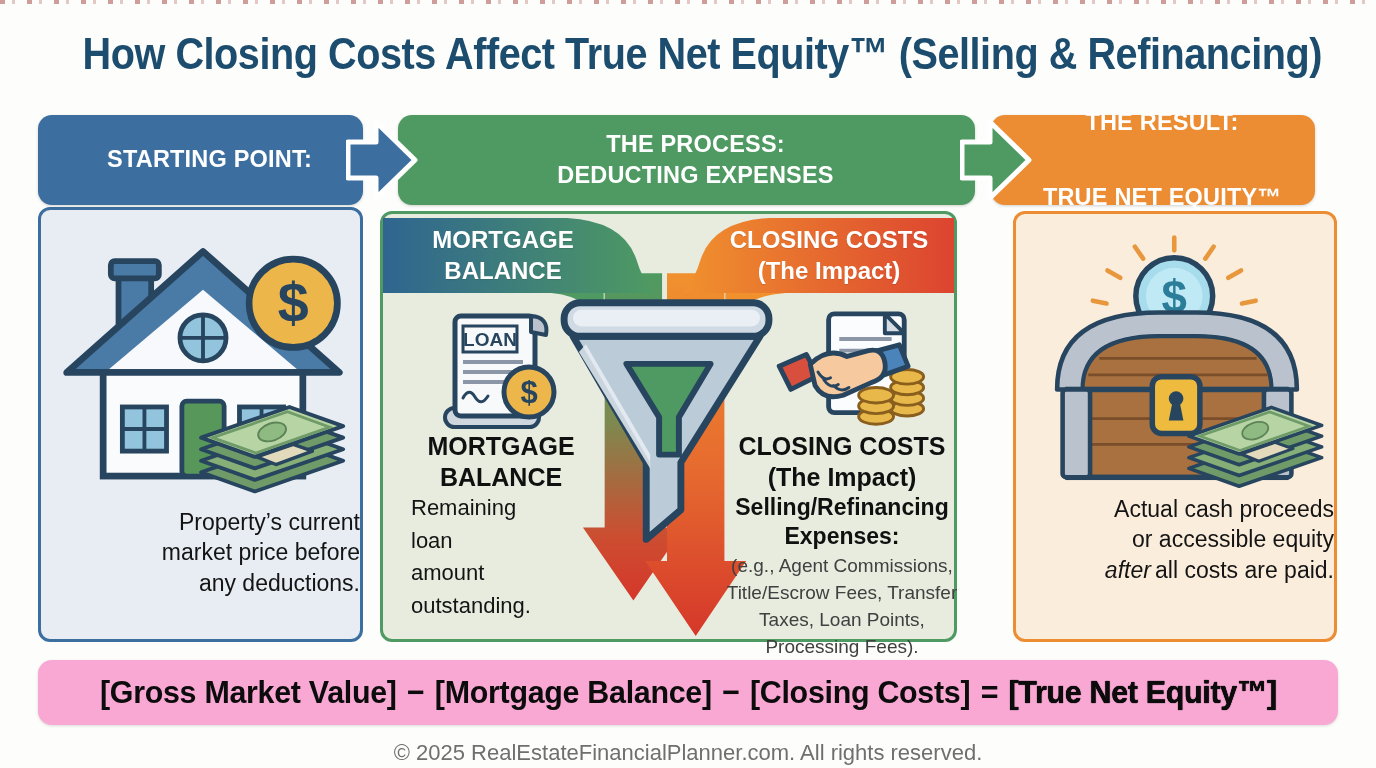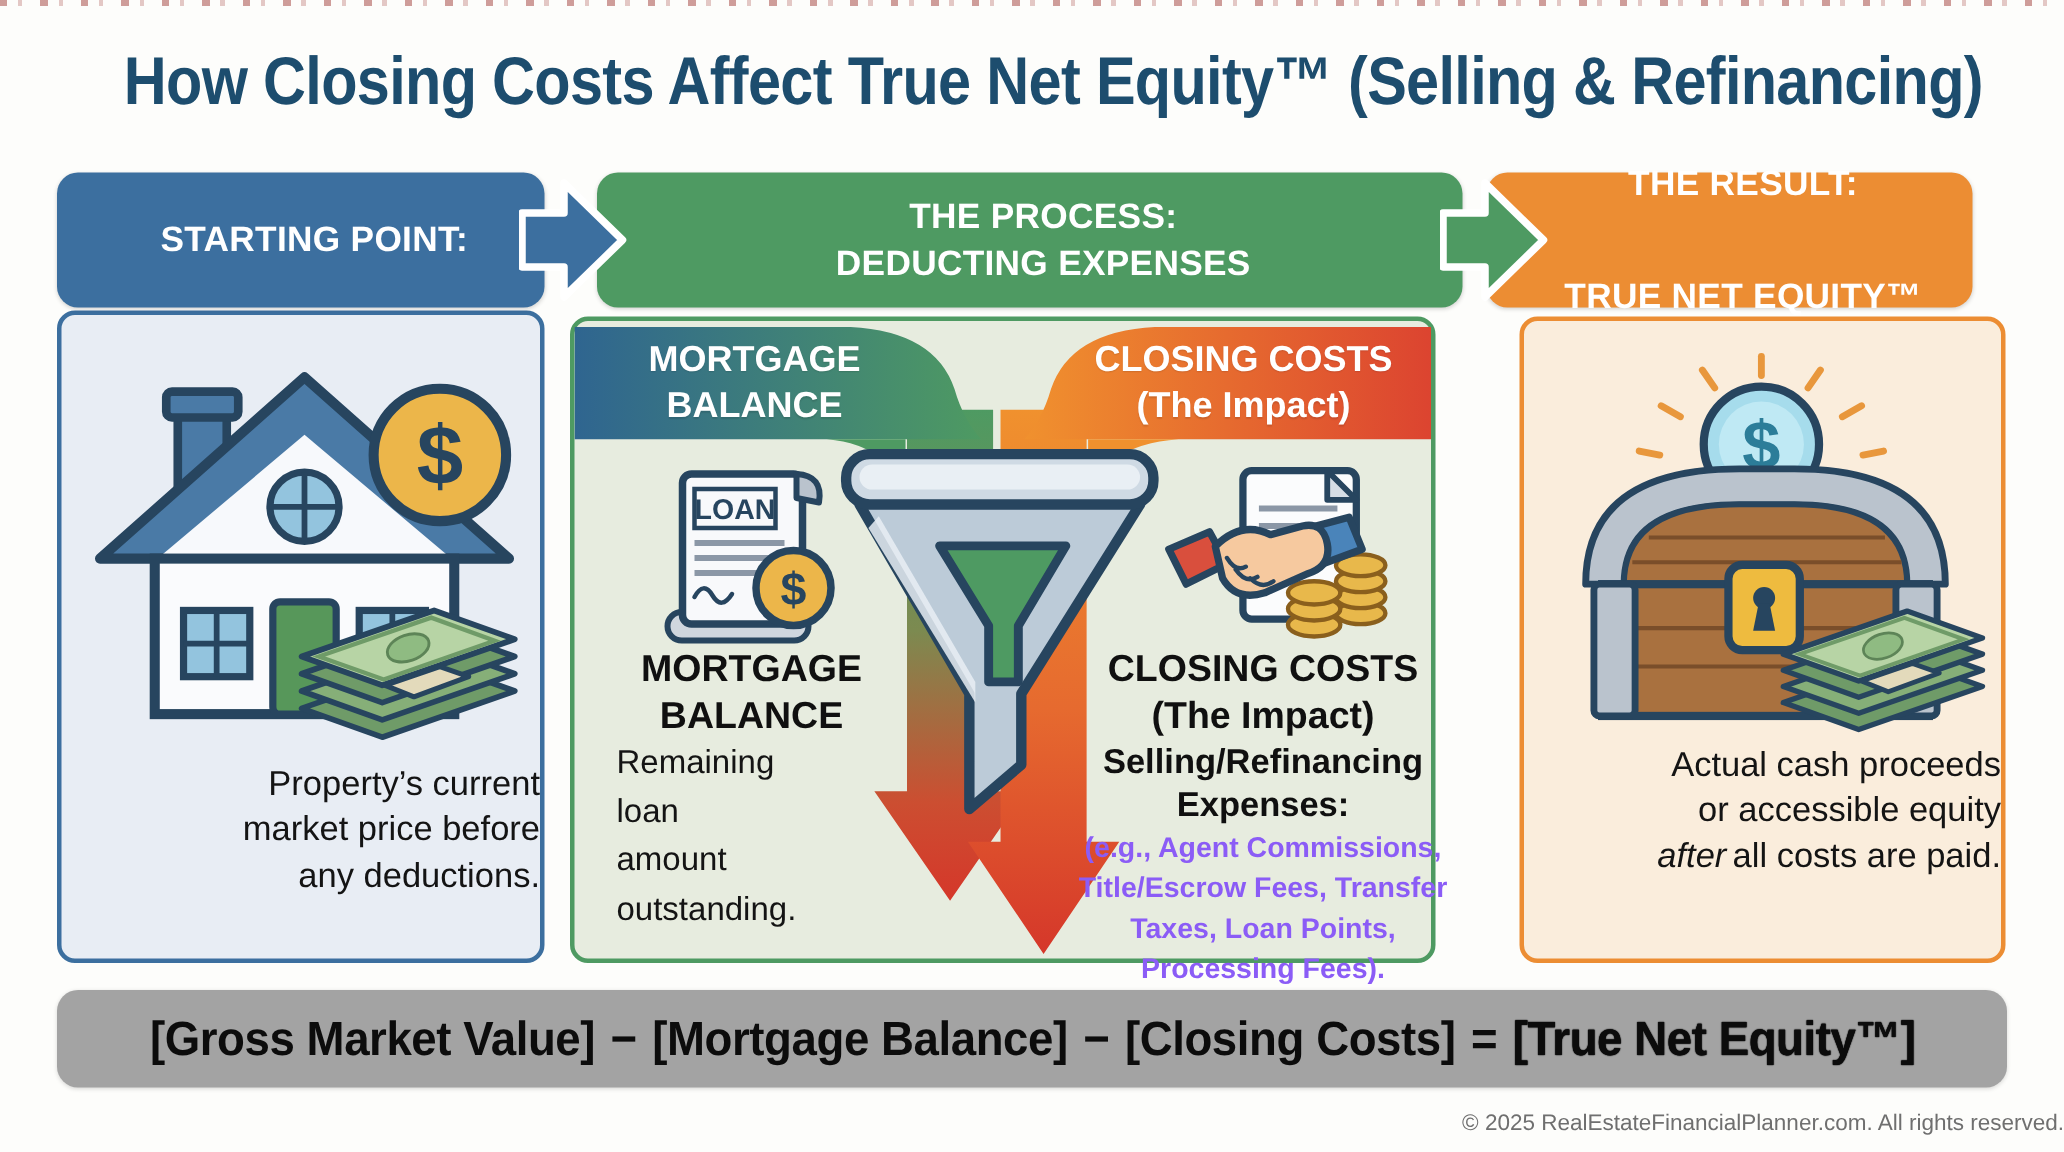--- a/index.html
+++ b/index.html
@@ -78,39 +78,39 @@
     position:absolute; color:#141414; font-size:22px; line-height:1.48;
     z-index:3;
   }
   #desc-mortgage { left:28px; width:180px; top:278px; }
 
   .expenses-title {
     position:absolute; color:#101010; font-weight:bold; font-size:23px;
     line-height:1.25; text-align:center; z-index:3; left:340px; width:238px; top:279px;
   }
   .expenses-detail {
-    position:absolute; color:#8b5cf6; font-size:19px; line-height:1.42;
-    text-align:center; z-index:3; left:333px; width:252px; top:339px; white-space:nowrap;font-weight:bold;
+    position:absolute; color:#404040; font-size:19px; line-height:1.42;
+    text-align:center; z-index:3; left:333px; width:252px; top:339px; white-space:nowrap;
   }
 
   .formula-bar {
     position:absolute; left:38px; top:660px; width:1300px; height:65px;
-    background:#a3a3a3; border-radius:14px; display:flex; align-items:center;
+    background:#f9a8d4; border-radius:14px; display:flex; align-items:center;
     justify-content:center; box-shadow:0 1px 3px rgba(0,0,0,.15);
   }
   .formula-text {
     display:flex; gap:.34em; align-items:baseline; white-space:nowrap;
     font-size:32px; font-weight:bold; color:#0c0c0c; transform:scaleX(.95);
     letter-spacing:-.3px;
   }
   .formula-text .result { text-shadow:0 0 .8px #000, 0 0 .8px #000; }
 
   .footer {
-    position:absolute; top:740px; width:100%; text-align:right;
-    color:#6f6f6f; font-size:15px;
+    position:absolute; top:740px; width:100%; text-align:center;
+    color:#6f6f6f; font-size:22px;
   }
 </style>
 </head>
 <body>
 
 <div class="canvas">
 
   <div class="top-noise"></div>
 
   <div class="title">How Closing Costs Affect True Net Equity™ (Selling &amp; Refinancing)</div>

